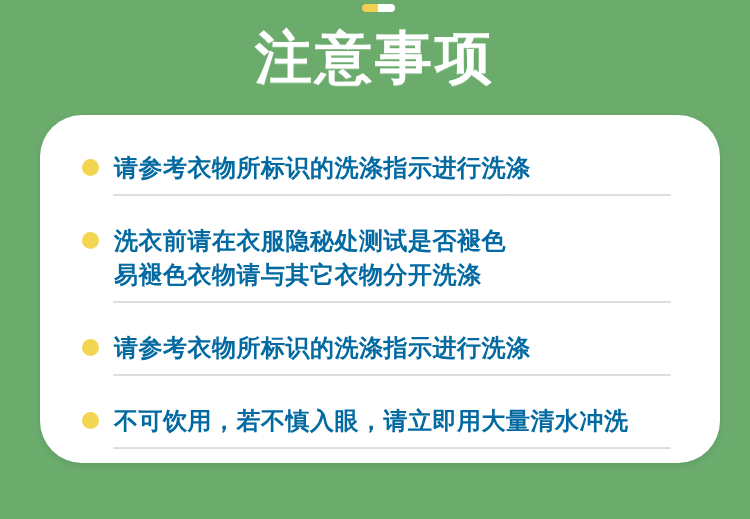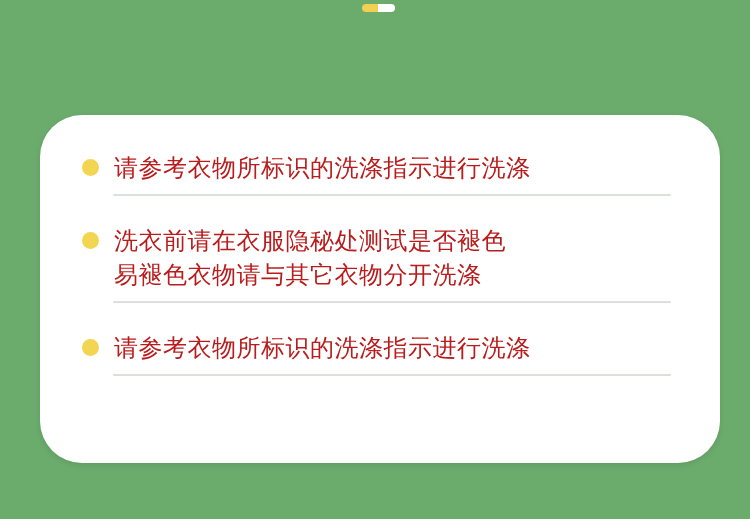--- a/index.html
+++ b/index.html
@@ -85,26 +85,26 @@
     position: absolute;
     left: 0;
     top: 8px;
     width: 17px;
     height: 17px;
     border-radius: 50%;
     background: #F2D551;
   }
 
   .note-text {
-    color: #b91c1c;
+    color: #0369a1;
     font-size: 24px;
     line-height: 34px;
     letter-spacing: 0.5px;
     white-space: pre-line;
-    font-weight: 400;
+    font-weight: 700;
   }
 
   .divider {
     margin-top: 9px;
     margin-left: -1px;
     width: 558px;
     height: 2px;
     background: linear-gradient(to bottom, #E8EDE8 0%, #C9D3C9 60%, #F2F5F2 100%);
     border-radius: 1px;
   }
@@ -116,20 +116,21 @@
 </head>
 <body>
 
 <div id="page">
 
   <div id="deco-bar">
     <div class="half-left"></div>
     <div class="half-right"></div>
   </div>
 
+  <div id="title">注意事项</div>
 
   <div id="card">
     <div id="list">
 
       <div class="note-item">
         <span class="bullet"></span>
         <div class="note-text">请参考衣物所标识的洗涤指示进行洗涤</div>
         <div class="divider"></div>
       </div>
       <div class="spacer-after"></div>
@@ -142,17 +143,22 @@
       </div>
       <div class="spacer-after"></div>
 
       <div class="note-item">
         <span class="bullet"></span>
         <div class="note-text">请参考衣物所标识的洗涤指示进行洗涤</div>
         <div class="divider"></div>
       </div>
       <div class="spacer-after"></div>
 
+      <div class="note-item">
+        <span class="bullet"></span>
+        <div class="note-text">不可饮用，若不慎入眼，请立即用大量清水冲洗</div>
+        <div class="divider"></div>
+      </div>
 
     </div>
   </div>
 
 </div>
 
 </body></html>

